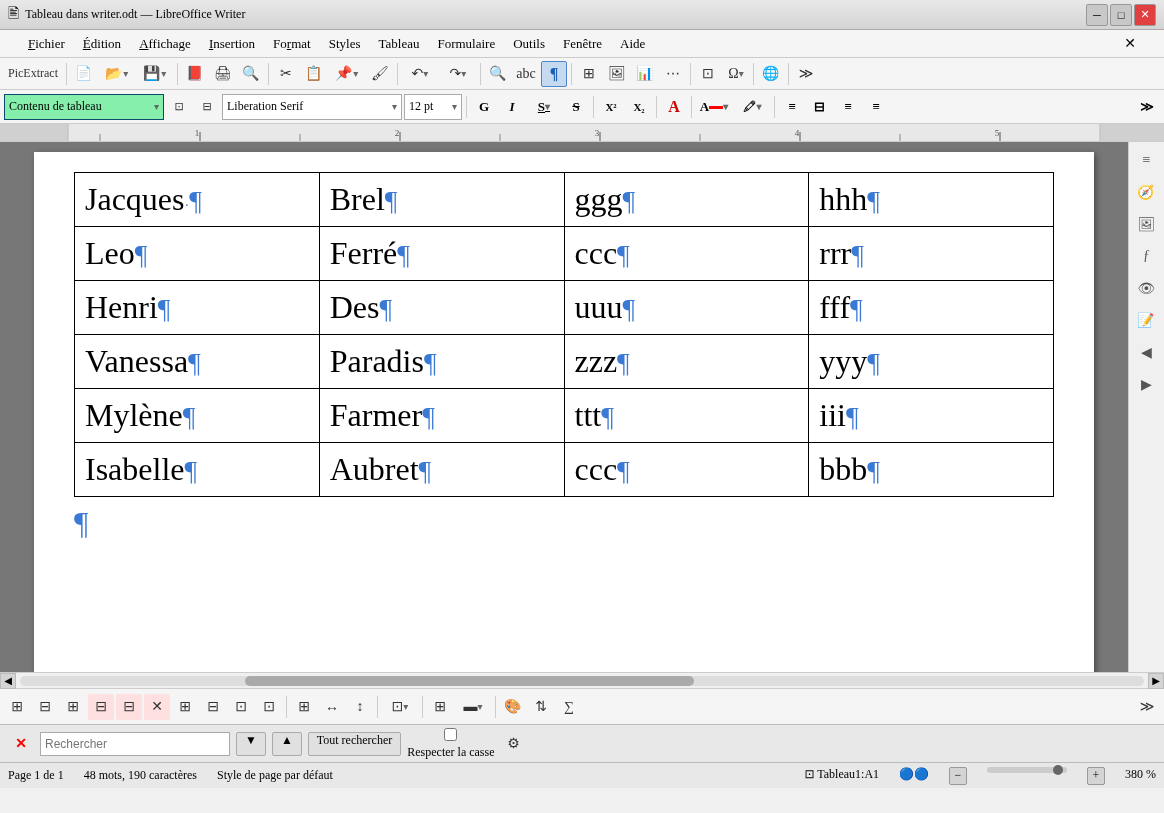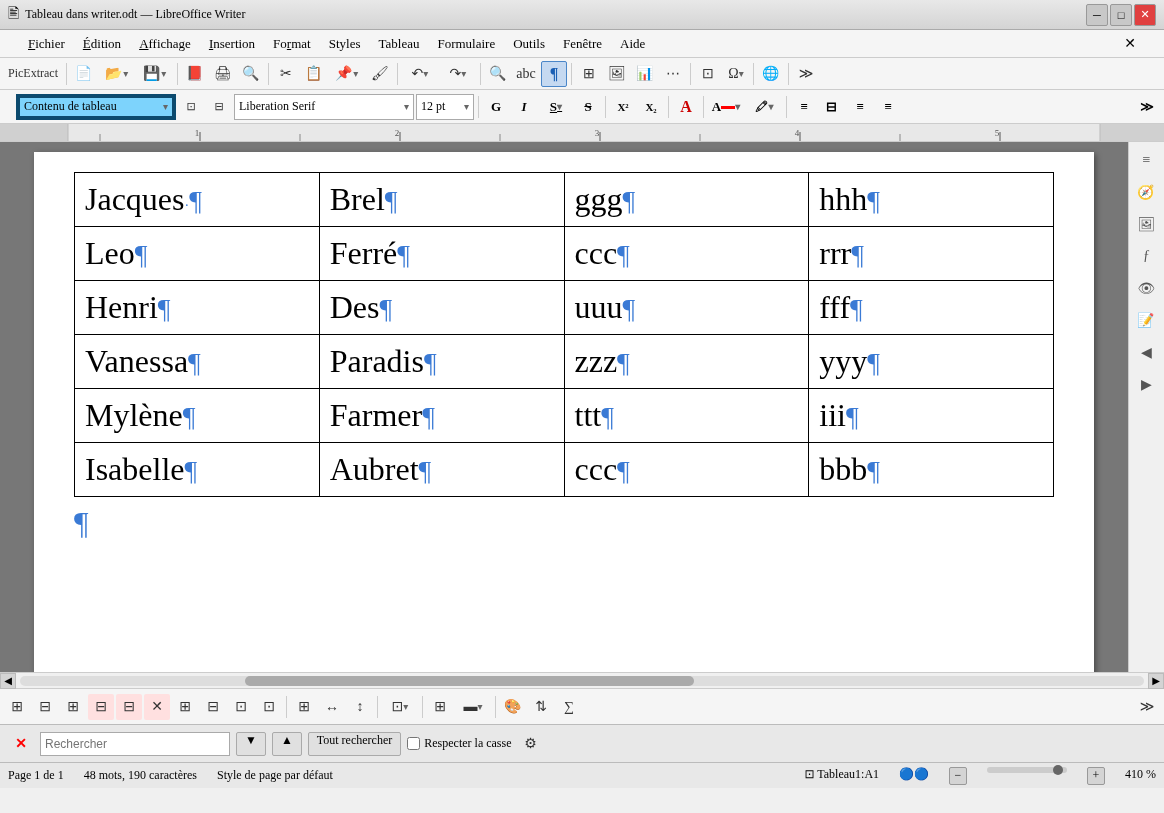--- a/index.html
+++ b/index.html
@@ -64,23 +64,23 @@
     #toolbar2 {
       background: #f5f5f5;
       height: 34px;
       display: flex;
       align-items: center;
       padding: 0 4px;
       border-bottom: 1px solid #ccc;
       gap: 2px;
     }
     .style-select {
-      width: 160px; height: 26px; border: 4px solid #0c4a6e;
-      background: #7dd3fc; font-size: 12px; padding: 0 4px; cursor: pointer;
-      display: flex; align-items: center; justify-content: space-between; margin-left: 12px;
+      width: 160px; height: 26px; border: 1px solid #0c4a6e;
+      background: #86efac; font-size: 12px; padding: 0 4px; cursor: pointer;
+      display: flex; align-items: center; justify-content: space-between;
     }
     .font-select {
       width: 180px; height: 26px; border: 1px solid #aaa;
       background: white; font-size: 12px; padding: 0 4px; cursor: pointer;
       display: flex; align-items: center; justify-content: space-between;
     }
     .size-select {
       width: 58px; height: 26px; border: 1px solid #aaa;
       background: white; font-size: 12px; padding: 0 4px; cursor: pointer;
       display: flex; align-items: center; justify-content: space-between;
@@ -501,21 +501,21 @@
   <div style="flex:1"></div>
   <div class="tb-btn">≫</div>
 </div>
 
 <div id="findbar">
   <div class="tb-btn" style="color:red;font-weight:bold;">✕</div>
   <input type="text" id="find-input" placeholder="Rechercher" style="">
   <div class="find-btn">▼</div>
   <div class="find-btn">▲</div>
   <div class="find-btn">Tout rechercher</div>
-  <label style="display:flex;align-items:center;gap:4px;font-size:12px;">
+  <label style="display:flex;align-items:center;gap:4px;font-size:12px;flex-direction:column;">
     <input type="checkbox" style="">
     <span>Respecter la casse</span>
   </label>
   <div class="tb-btn">⚙</div>
 </div>
 
 <div id="statusbar">
   <div id="statusbar-left">
     <span>Page 1 de 1</span>
     <span>48 mots, 190 caractères</span>
@@ -525,15 +525,15 @@
     <span>
       <span>⊡</span>
       <span>Tableau1:A1</span>
     </span>
     <span>🔵🔵</span>
     <div class="zoom-btn">−</div>
     <div class="zoom-slider">
       <div class="zoom-slider-thumb"></div>
     </div>
     <div class="zoom-btn">+</div>
-    <span>410 %</span>
+    <span>380 %</span>
   </div>
 </div>
 
 </body></html>

